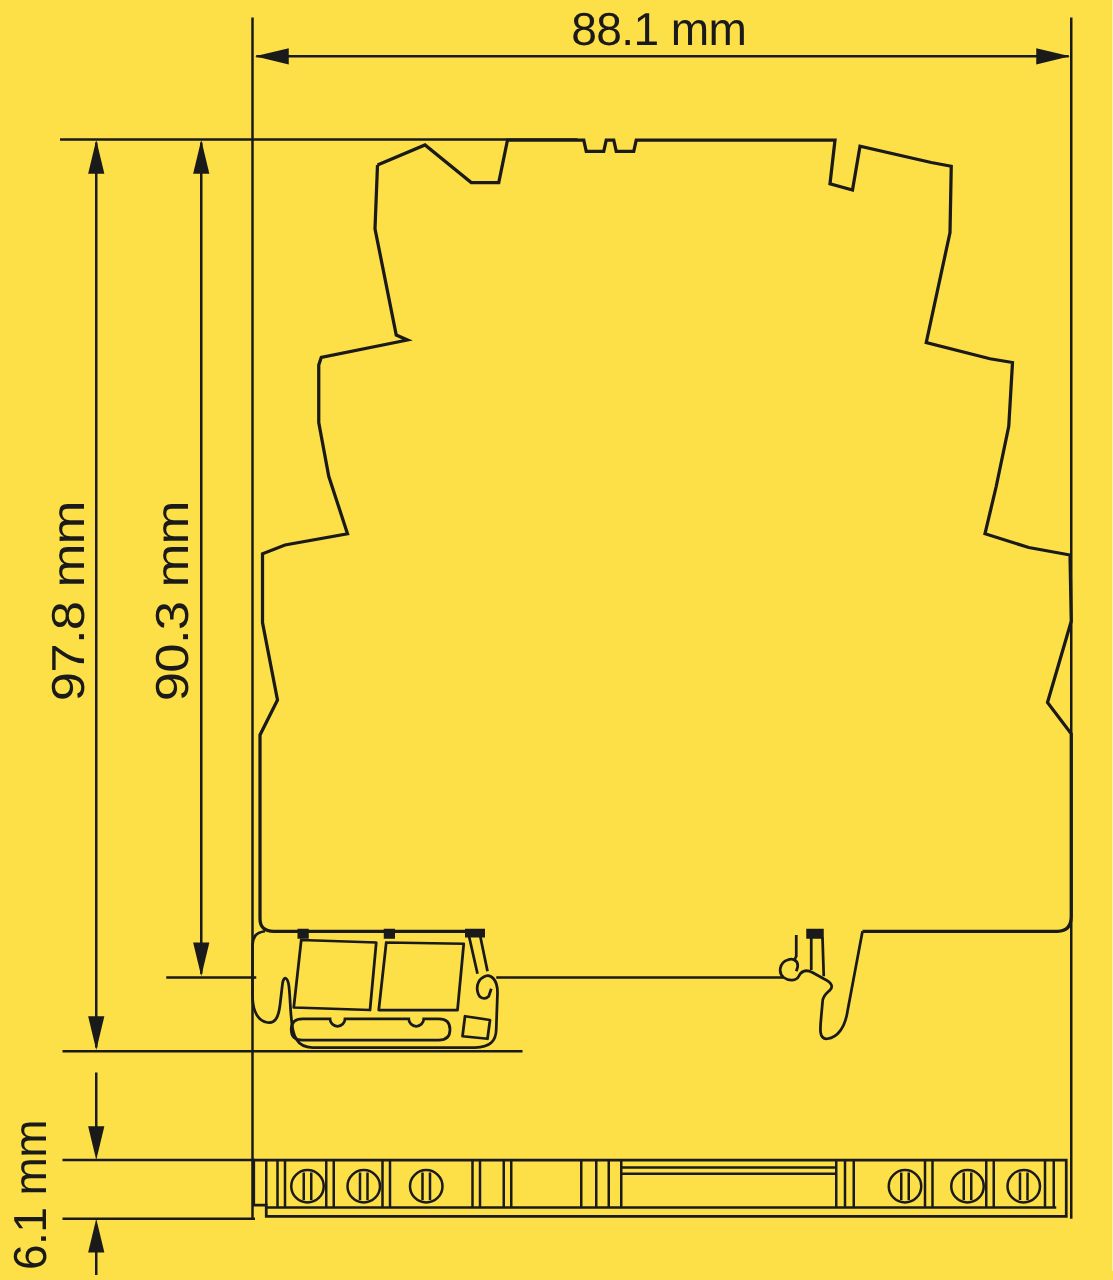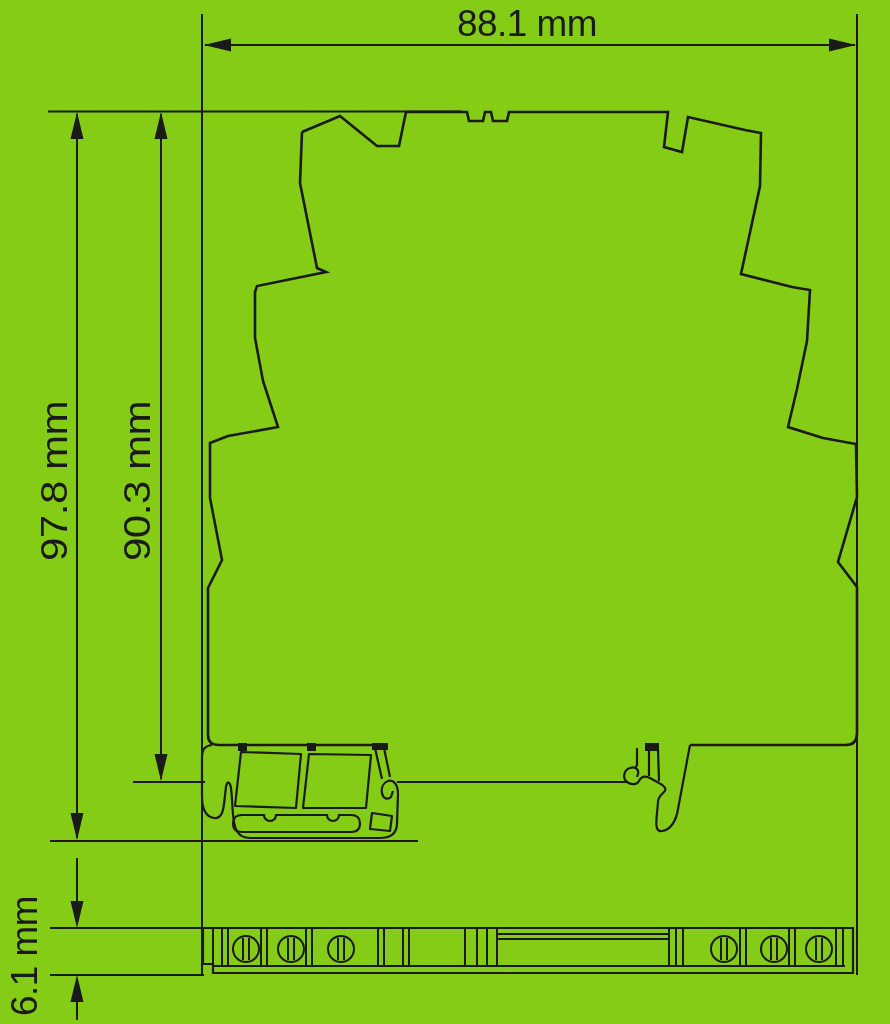--- a/index.html
+++ b/index.html
@@ -1,19 +1,19 @@
 <!DOCTYPE html>
 <html><head>
 <meta charset="utf-8">
 <style>
   html,body{margin:0;padding:0;background:#ffffff;}
   .canvas{
     position:relative;
     width:890px;height:1024px;
-    background:#84cc16;
+    background:#fde047;
     font-family:"Liberation Sans", sans-serif;
     overflow:hidden;
   }
   svg{display:block;}
   .ln{stroke:#1a1a1a;fill:none;}
   .thin{stroke-width:2;}
   .mid{stroke-width:2.2;}
   .main{stroke-width:2.6;}
   .arrow{fill:#1a1a1a;stroke:none;}
   .cap{fill:#1a1a1a;stroke:none;}

